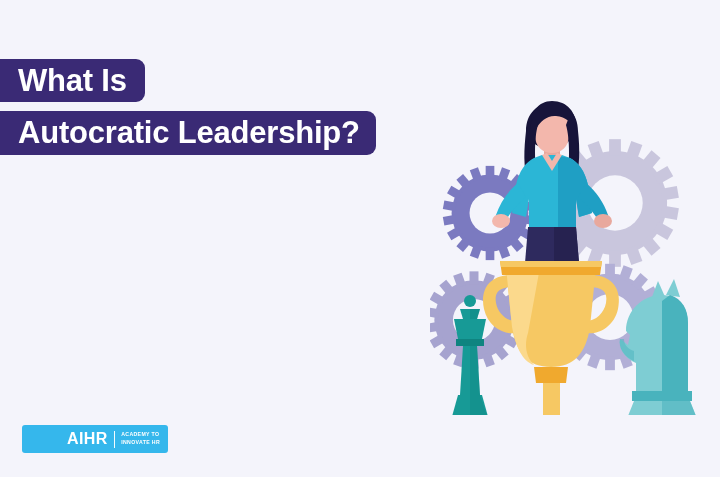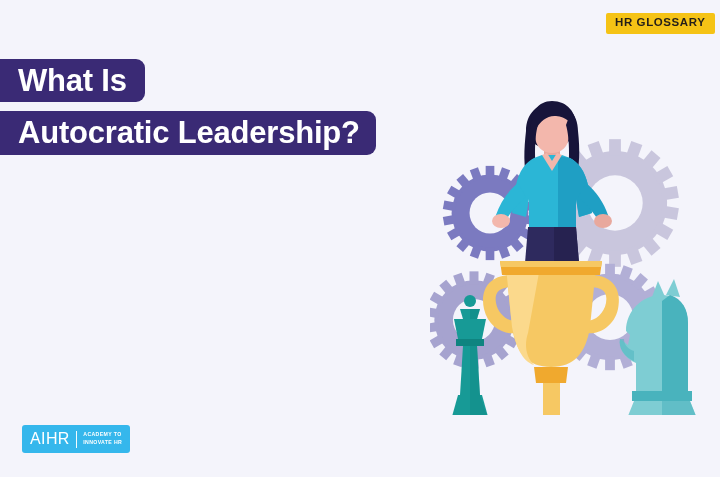--- a/index.html
+++ b/index.html
@@ -81,24 +81,25 @@
     background:#35b7ec;
     border-radius:3px;
     display:flex;
     align-items:center;
     padding:0 8px;
     box-sizing:border-box;
   }
   #logo-mark{
     color:#ffffff;
     font-size:16px;
-    font-weight:normal;
+    font-weight:bold;
     letter-spacing:0.4px;
     font-family:"Liberation Sans", sans-serif;
     line-height:1;
+    margin-left:37px;
   }
   #logo-divider{
     width:1.5px;height:17px;
     background:#ffffff;
     margin:0 6px;
     opacity:.95;
   }
   #logo-tagline{
     color:#ffffff;
     font-size:5.2px;
@@ -116,21 +117,20 @@
     left:430px;top:95px;
     width:290px;height:320px;
   }
   #illustration svg{display:block;}
 </style>
 </head>
 <body>
 
 <div id="stage">
 
-  <div id="glossary-badge">HR GLOSSARY</div>
 
   <div id="title-line-1" class="title-bar">
     <span>What Is</span>
   </div>
   <div id="title-line-2" class="title-bar">
     <span>Autocratic Leadership?</span>
   </div>
 
 
   <div id="logo">

